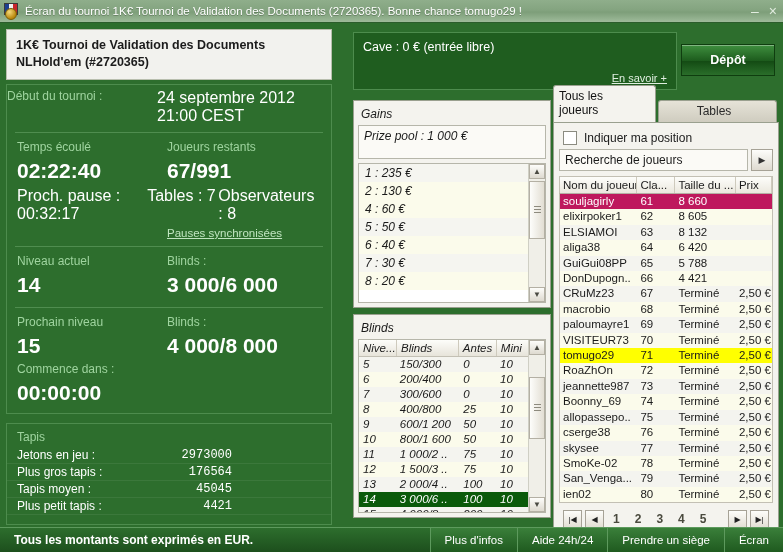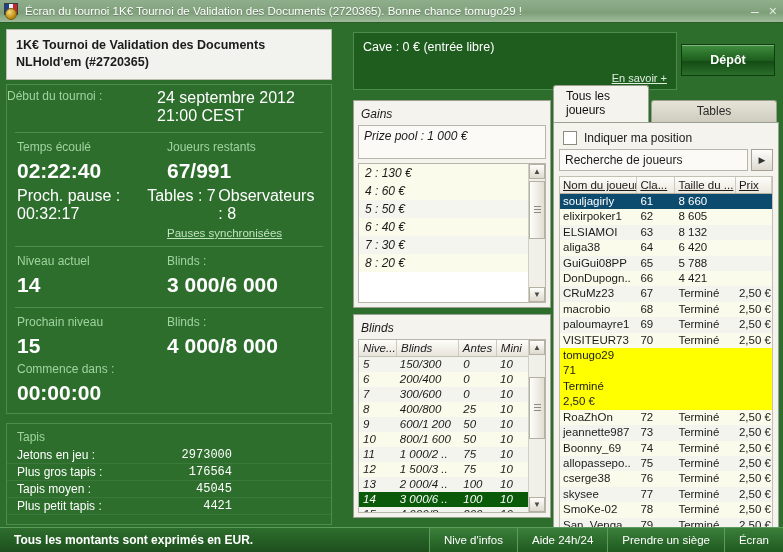--- a/index.html
+++ b/index.html
@@ -95,43 +95,43 @@
   .bhead{display:flex;background:linear-gradient(to bottom,#fdfdfa,#e7e4da);
     border-bottom:1px solid #c3c0b4;font-size:11.5px;color:#1b1b1b;}
   .bhead div{padding:2px 4px;border-right:1px solid #cecabd;box-sizing:border-box;}
   .brow{display:flex;font-size:11.5px;color:#1b1b1b;line-height:15px;}
   .brow div{padding:0 4px;box-sizing:border-box;white-space:nowrap;overflow:hidden;}
   .brow.sel{background:#0a5a0a;color:#ffffff;}
   .bc0{width:38px;}.bc1{width:66px;}.bc2{width:38px;}.bc3{width:34px;}
 
   
   .tabs{display:flex;height:22px;align-items:flex-end;}
-  .tab{font-size:12px;padding:3px 12px 4px 12px;border:1px solid #9aa08f;border-bottom:none;
+  .tab{font-size:12px;padding:3px 12px 4px 5px;border:1px solid #9aa08f;border-bottom:none;
     background:linear-gradient(to bottom,#e6e3d8,#cfccbf);color:#2b2b2b;cursor:pointer;
     border-radius:3px 3px 0 0;margin-right:2px;}
   .tab.active{background:#f4f3ee;color:#111;padding-bottom:5px;}
 
   .chkrow{display:flex;align-items:center;font-size:12px;color:#1b1b1b;padding:3px 2px 4px 4px;}
   .chk{width:12px;height:12px;border:1px solid #8b8b80;background:#fff;margin-right:7px;cursor:pointer;}
   .searchrow{display:flex;align-items:stretch;}
   .searchrow .field{flex:1;}
   .gobtn{width:20px;margin-left:3px;border:1px solid #a6a296;
     background:linear-gradient(to bottom,#fdfdfa,#dedad0);display:flex;align-items:center;
     justify-content:center;font-size:9px;color:#333;cursor:pointer;}
 
   .phead{display:flex;background:linear-gradient(to bottom,#fdfdfa,#ebe8de);
-    border:1px solid #c3c0b4;border-bottom:1px solid #b4b0a4;font-size:11.5px;color:#1b1b1b;text-decoration:underline;}
+    border:1px solid #c3c0b4;border-bottom:1px solid #b4b0a4;font-size:11.5px;color:#1b1b1b;}
   .phead div{padding:2px 3px;border-right:1px solid #cecabd;box-sizing:border-box;white-space:nowrap;overflow:hidden;}
   .pc0{width:82px;}.pc1{width:40px;}.pc2{width:64px;}.pc3{width:38px;}
   .prow{display:flex;font-size:11.5px;color:#1b1b1b;line-height:15.4px;}
   .prow div{padding:0 3px;box-sizing:border-box;white-space:nowrap;overflow:hidden;}
   .prow.odd{background:#f4f4ef;}
   .prow.even{background:#fbfbeb;}
-  .prow.leader{background:#0c4a6e;color:#ffffff;}
-  .prow.me{background:#ffff00;color:#1b1b1b;flex-direction:column;}
+  .prow.leader{background:#be185d;color:#ffffff;}
+  .prow.me{background:#ffff00;color:#1b1b1b;}
   .prow .num{text-align:left;}
 
   .pager{display:flex;align-items:center;gap:3px;padding:7px 4px 4px 4px;}
   .pgbtn{width:17px;height:16px;border:1px solid #a6a296;
     background:linear-gradient(to bottom,#fdfdfa,#e3dfd4);display:flex;align-items:center;
     justify-content:center;font-size:8px;color:#222;cursor:pointer;}
   .pgnum{font-size:12px;font-weight:bold;color:#4a4a3e;padding:0 6px;cursor:pointer;}
 
   
   .statusbar{position:absolute;left:0;bottom:0;width:783px;height:24px;
@@ -249,20 +249,21 @@
   </div>
   <div class="depot">Dépôt</div>
 
   <div class="col-mid">
 
     <div class="panel">
       <div class="panel-title">Gains</div>
       <div class="field" style="height:26px">Prize pool : 1 000 €</div>
       <div class="listbox" style="height:138px;margin-top:4px">
         <div id="payout-rows" style="margin-right:16px">
+            <div class="lrow odd">1 : 235 €</div>
             <div class="lrow even">2 : 130 €</div>
             <div class="lrow even">4 : 60 €</div>
             <div class="lrow odd">5 : 50 €</div>
             <div class="lrow even">6 : 40 €</div>
             <div class="lrow odd">7 : 30 €</div>
             <div class="lrow even">8 : 20 €</div>
           </div>
         <div class="sbar">
           <div class="sbtn">▲</div>
           <div class="sthumb" style="top:17px;height:58px">
@@ -514,19 +515,19 @@
           <div style="flex: 1 1 0%;"></div>
           <div class="pgbtn">▶</div>
           <div class="pgbtn">▶|</div>
         </div>
     </div>
   </div>
 
   <div class="statusbar">
     <div class="status-txt">Tous les montants sont exprimés en EUR.</div>
     <div id="sb-btns" class="sb-btns">
-        <div class="sb-btn">Nive d'infos</div>
+        <div class="sb-btn">Plus d'infos</div>
         <div class="sb-btn">Aide 24h/24</div>
         <div class="sb-btn">Prendre un siège</div>
         <div class="sb-btn">Écran</div>
       </div>
   </div>
 </div>
 
 </body></html>

